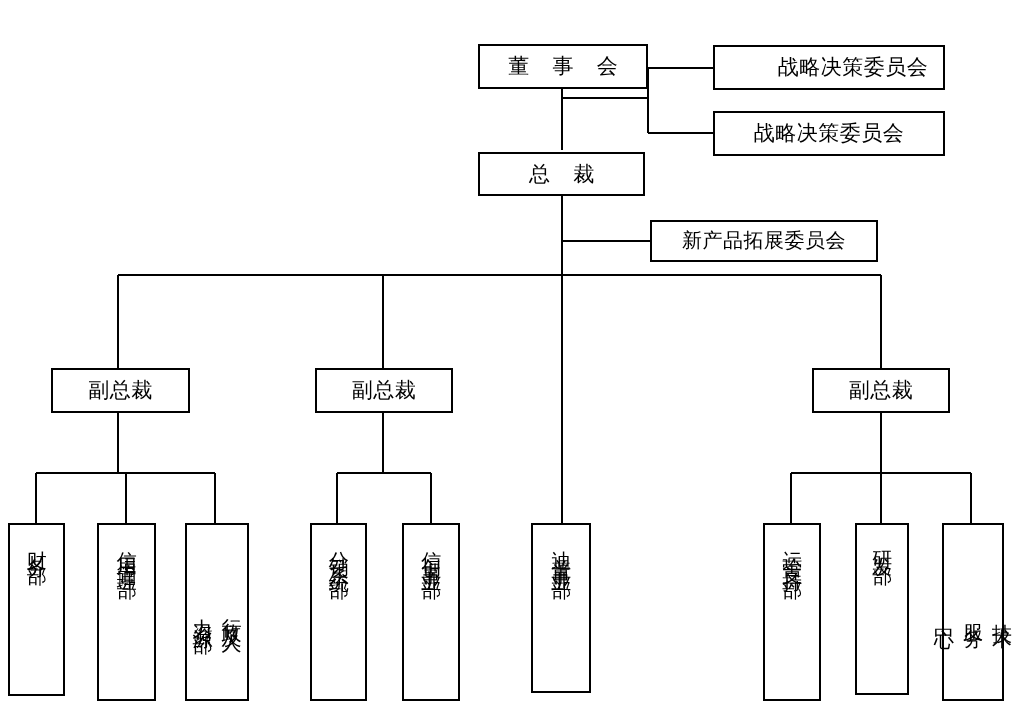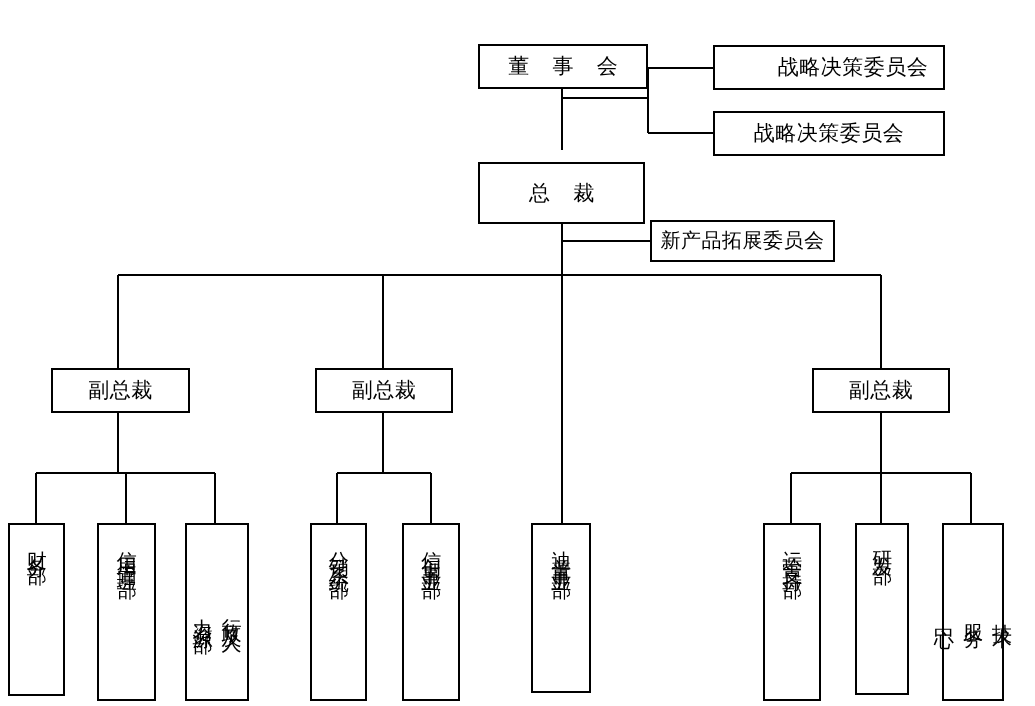--- a/index.html
+++ b/index.html
@@ -121,25 +121,25 @@
   </div>
 
   <div class="node h" style="left:713px; top:45px; width:232px; height:45px;padding-left:48px;">
     <span>战略决策委员会</span>
   </div>
 
   <div class="node h" style="left:713px; top:111px; width:232px; height:45px;">
     <span>战略决策委员会</span>
   </div>
 
-  <div class="node h wide-space" style="left:478px; top:162px; width:167px; height:62px;">
+  <div class="node h wide-space" style="left:478px; top:152px; width:167px; height:44px;">
     <span>总    裁</span>
   </div>
 
-  <div class="node h small" style="left:650px; top:220px; width:185px; height:42px;">
+  <div class="node h small" style="left:650px; top:220px; width:228px; height:42px;">
     <span>新产品拓展委员会</span>
   </div>
 
   <div class="node h" style="left:51px; top:368px; width:139px; height:45px;">
     <span>副总裁</span>
   </div>
 
   <div class="node h" style="left:315px; top:368px; width:138px; height:45px;">
     <span>副总裁</span>
   </div>

